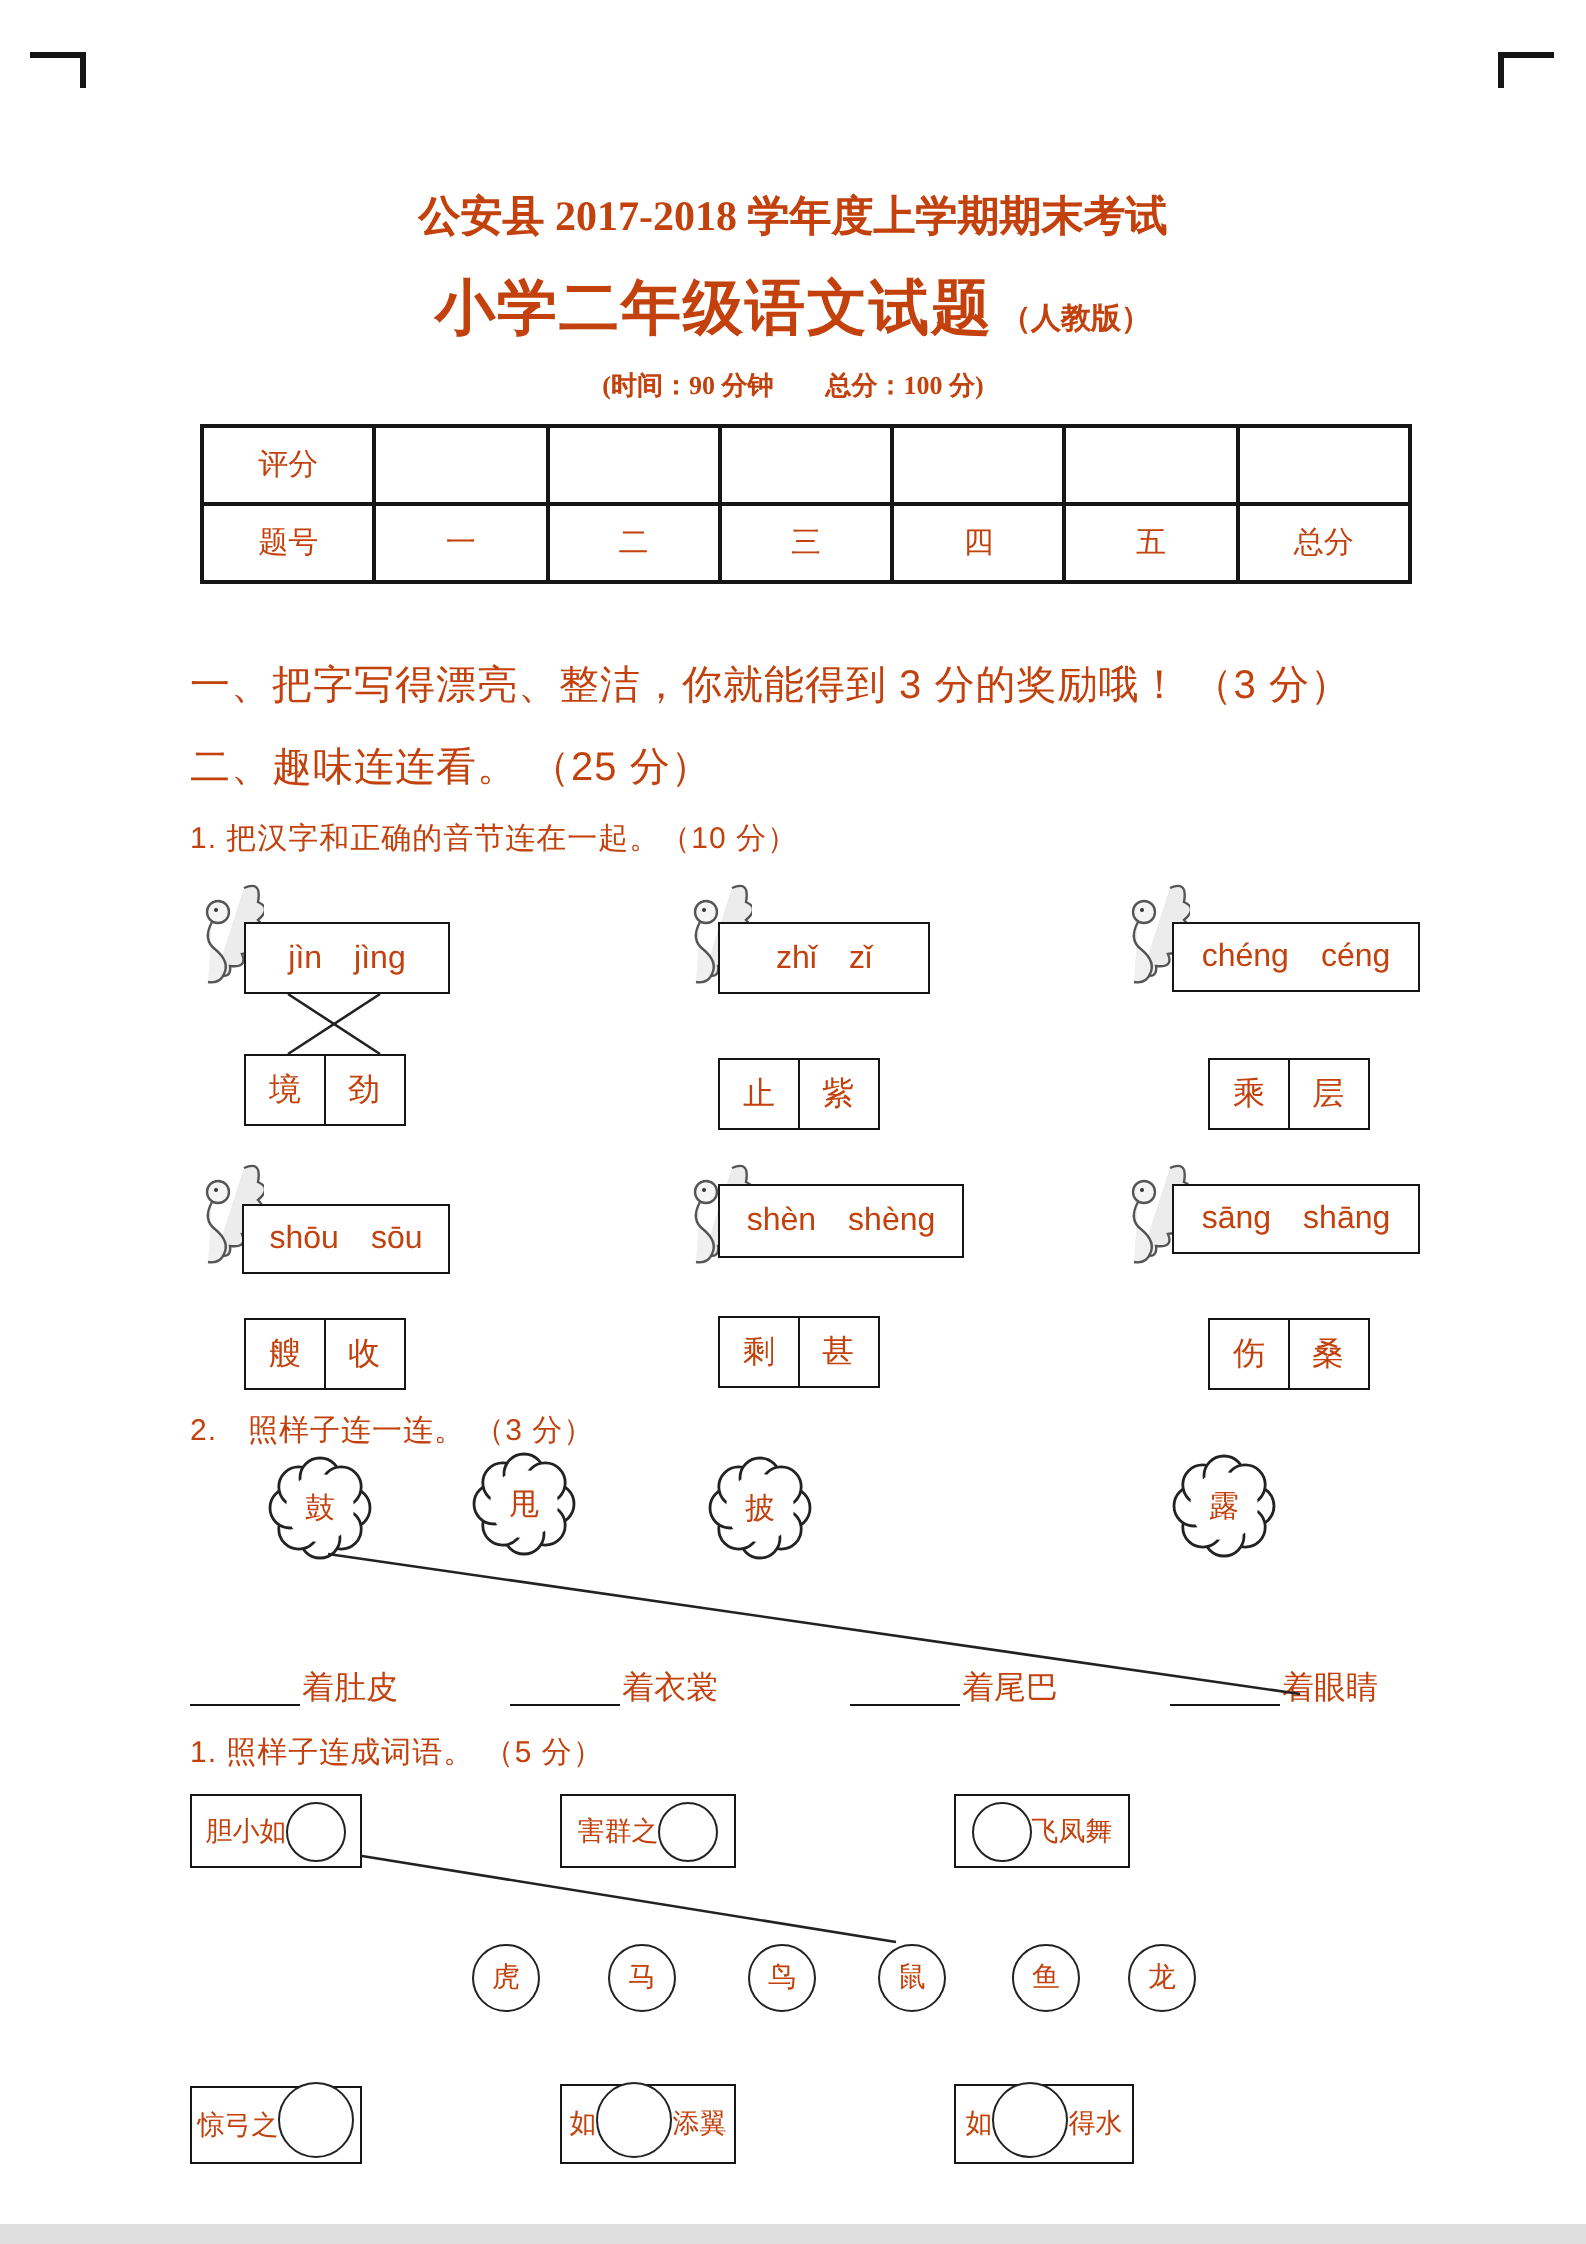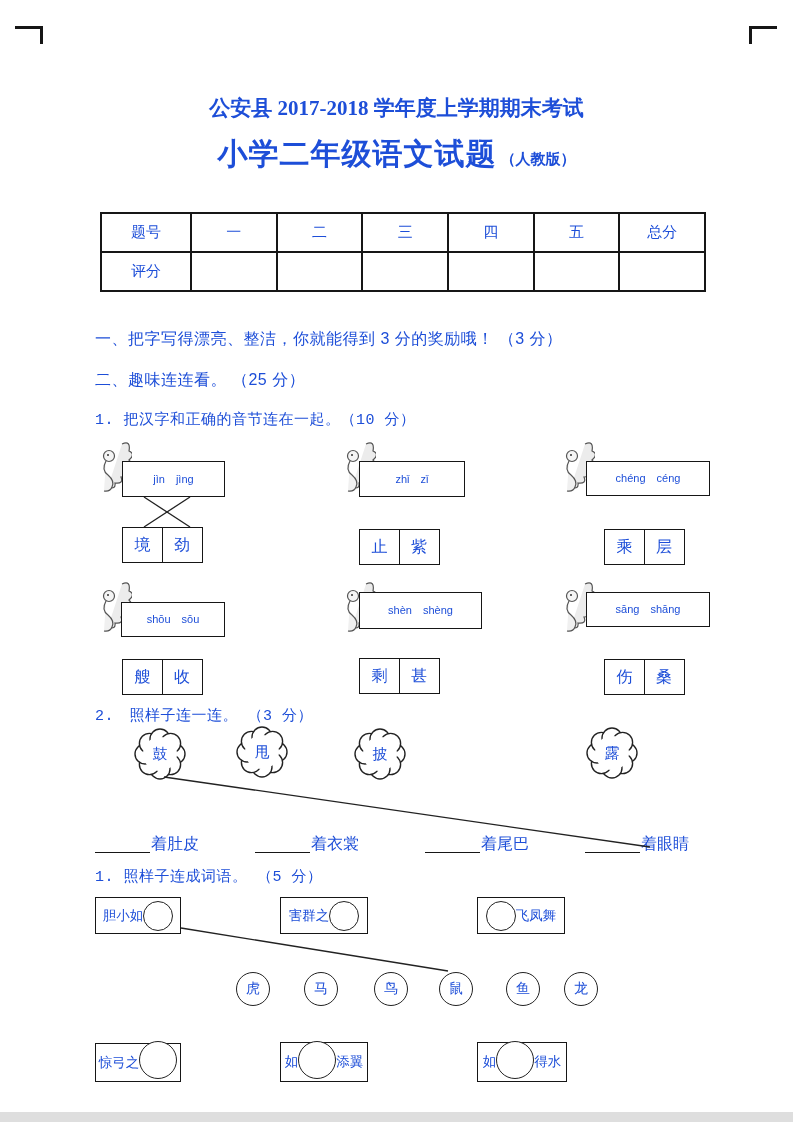--- a/index.html
+++ b/index.html
@@ -1,44 +1,44 @@
 <!DOCTYPE html>
 <html lang="zh"><head>
 <meta charset="utf-8">
 <style>
   html,body{margin:0;padding:0;background:#fff;}
   .page{position:relative;width:793px;height:1122px;background:#ffffff;
-        font-family:"Liberation Sans","DejaVu Sans",sans-serif;color:#1d4ed8;overflow:hidden;}
+        font-family:"Liberation Sans","DejaVu Sans",sans-serif;color:#c2410c;overflow:hidden;}
 
   
   .corner{position:absolute;top:26px;width:25px;height:15px;}
   .corner.left{left:15px;border-top:3px solid #161616;border-right:3px solid #161616;}
   .corner.right{right:16px;border-top:3px solid #161616;border-left:3px solid #161616;}
 
   
   .exam-title{position:absolute;top:94px;left:0;width:100%;text-align:center;
               font-family:"Liberation Serif","DejaVu Serif",serif;font-weight:700;font-size:21px;}
   .paper-title-row{position:absolute;top:134px;left:0;width:100%;text-align:center;
                    font-family:"Liberation Serif","DejaVu Serif",serif;font-weight:700;}
   .paper-title-row .big{font-size:30px;letter-spacing:1px;}
   .paper-title-row .note{font-size:15px;}
   .meta-line{position:absolute;top:184px;left:0;width:100%;text-align:center;
              font-family:"Liberation Serif","DejaVu Serif",serif;font-weight:700;font-size:13px;}
 
   
   table.score{position:absolute;left:100px;top:212px;width:606px;border-collapse:collapse;table-layout:fixed;}
   table.score td{border:2px solid #161616;height:37px;text-align:center;vertical-align:middle;font-size:15px;padding:0;}
 
-  .sec{position:absolute;left:95px;font-size:16px;letter-spacing:0.5px;}
-  .sub{position:absolute;left:95px;font-size:15px;letter-spacing:0.5px;font-family:Liberation Mono, monospace;}
+  .sec{position:absolute;left:95px;font-size:20px;letter-spacing:0.5px;}
+  .sub{position:absolute;left:95px;font-size:15px;letter-spacing:0.5px;}
 
   
   .mascot{position:absolute;width:32px;height:56px;}
   .pinbox{position:absolute;border:1.5px solid #161616;display:flex;align-items:center;justify-content:center;
-          font-size:11px;background:#fff;}
+          font-size:16px;background:#fff;}
   .charrow{position:absolute;display:flex;}
   .charcell{width:39px;height:34px;border:1.5px solid #161616;display:flex;align-items:center;justify-content:center;
             font-size:16px;background:#fff;}
   .charcell + .charcell{margin-left:-1.5px;}
 
   
   .cloud{position:absolute;width:64px;height:58px;}
   .cloud .glyph{position:absolute;left:0;top:0;width:64px;height:58px;display:flex;align-items:center;justify-content:center;
                 font-size:15px;}
 
@@ -62,40 +62,41 @@
 <div class="page">
 
   <div class="corner left"></div>
   <div class="corner right"></div>
 
   <div class="exam-title">公安县 2017-2018 学年度上学期期末考试</div>
   <div class="paper-title-row">
     <span class="big">小学二年级语文试题</span>
     <span class="note">（人教版）</span>
   </div>
+  <div class="meta-line">(时间：90 分钟　　总分：100 分)</div>
 
   <table class="score">
     <tbody>
         <tr>
+      <td>评分</td>
+      <td></td>
+      <td></td>
+      <td></td>
+      <td></td>
+      <td></td>
+      <td></td>
+    </tr>
+    <tr>
       <td style="width:88px">题号</td>
       <td>一</td>
       <td>二</td>
       <td>三</td>
       <td>四</td>
       <td>五</td>
       <td>总分</td>
-    </tr>
-    <tr>
-      <td>评分</td>
-      <td></td>
-      <td></td>
-      <td></td>
-      <td></td>
-      <td></td>
-      <td></td>
     </tr>
   </tbody>
     </table>
 
   <div class="sec" style="top:329px">一、把字写得漂亮、整洁，你就能得到 3 分的奖励哦！ （3 分）</div>
   <div class="sec" style="top:370px">二、趣味连连看。 （25 分）</div>
   <div class="sub" style="top:410px">1. 把汉字和正确的音节连在一起。（10 分）</div>
 
   <svg class="mascot" style="left:100px;top:441px" viewBox="0 0 32 56">
     <path d="M22 3 q9 -4 7 7 q7 3 0 9 q6 6 -3 9 q5 7 -5 8 q3 7 -6 6 q1 7 -7 4" fill="#ececec" stroke="#555" stroke-width="1.2"></path>

